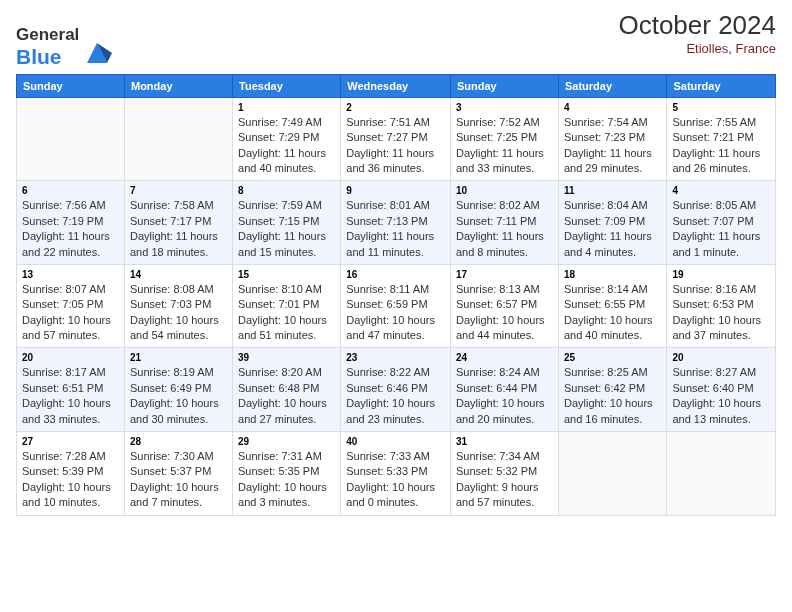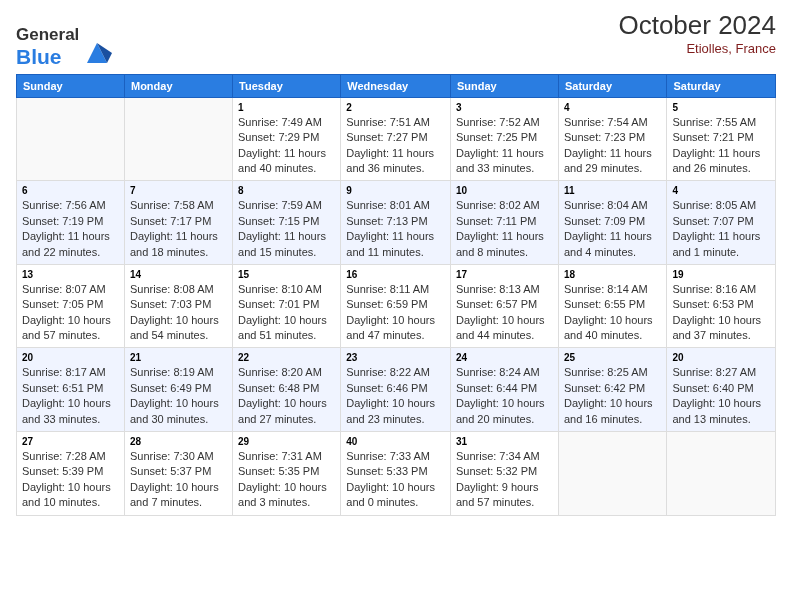--- a/index.html
+++ b/index.html
@@ -194,21 +194,21 @@
         <tr>
           <td>
             <span class="day-num">20</span>
             <div class="day-info">Sunrise: 8:17 AM<br>Sunset: 6:51 PM<br>Daylight: 10 hours and 33 minutes.</div>
           </td>
           <td>
             <span class="day-num">21</span>
             <div class="day-info">Sunrise: 8:19 AM<br>Sunset: 6:49 PM<br>Daylight: 10 hours and 30 minutes.</div>
           </td>
           <td>
-            <span class="day-num">22</span>
+            <span class="day-num">39</span>
             <div class="day-info">Sunrise: 8:20 AM<br>Sunset: 6:48 PM<br>Daylight: 10 hours and 27 minutes.</div>
           </td>
           <td>
             <span class="day-num">23</span>
             <div class="day-info">Sunrise: 8:22 AM<br>Sunset: 6:46 PM<br>Daylight: 10 hours and 23 minutes.</div>
           </td>
           <td>
             <span class="day-num">24</span>
             <div class="day-info">Sunrise: 8:24 AM<br>Sunset: 6:44 PM<br>Daylight: 10 hours and 20 minutes.</div>
           </td>

